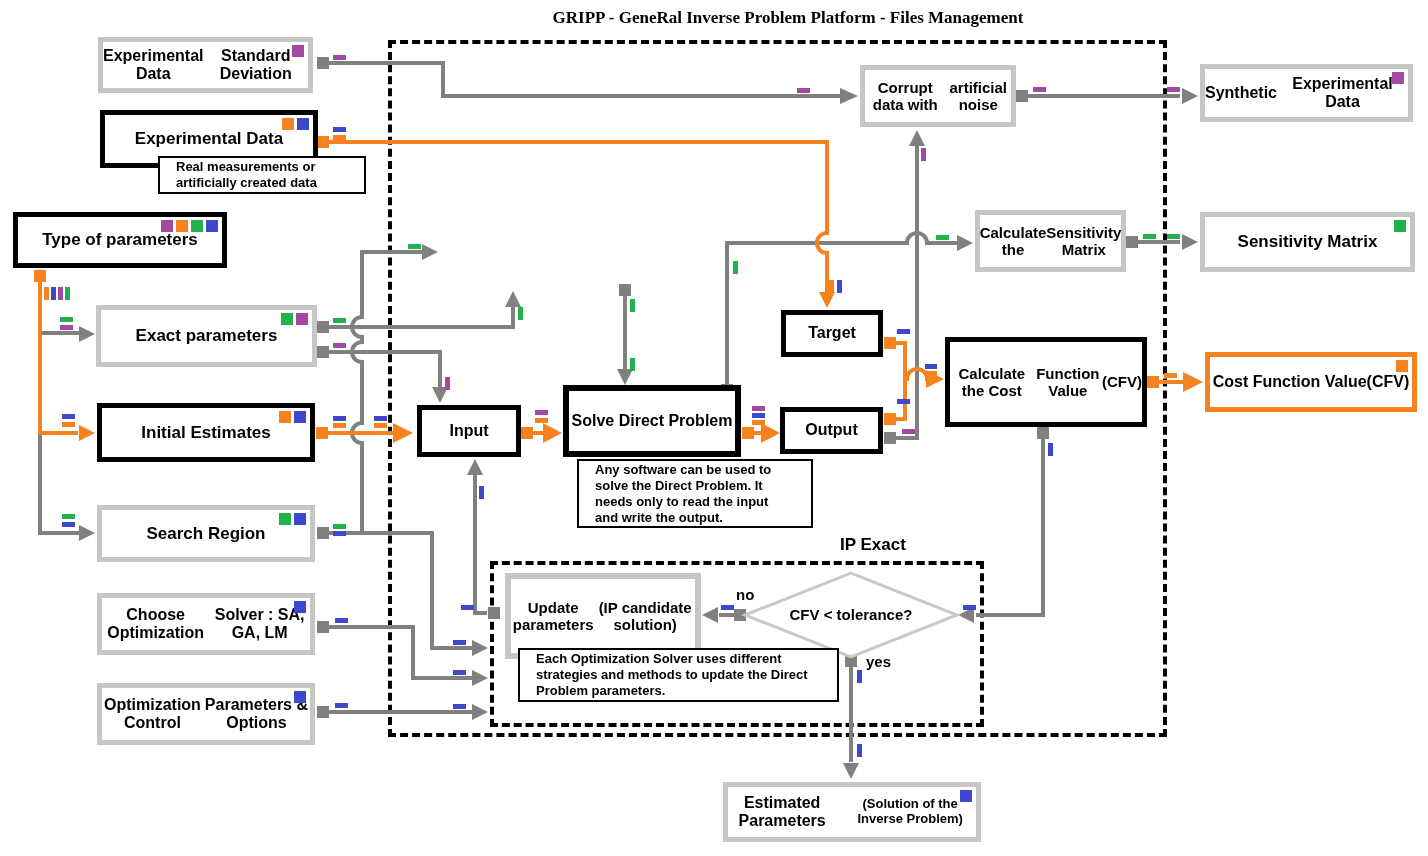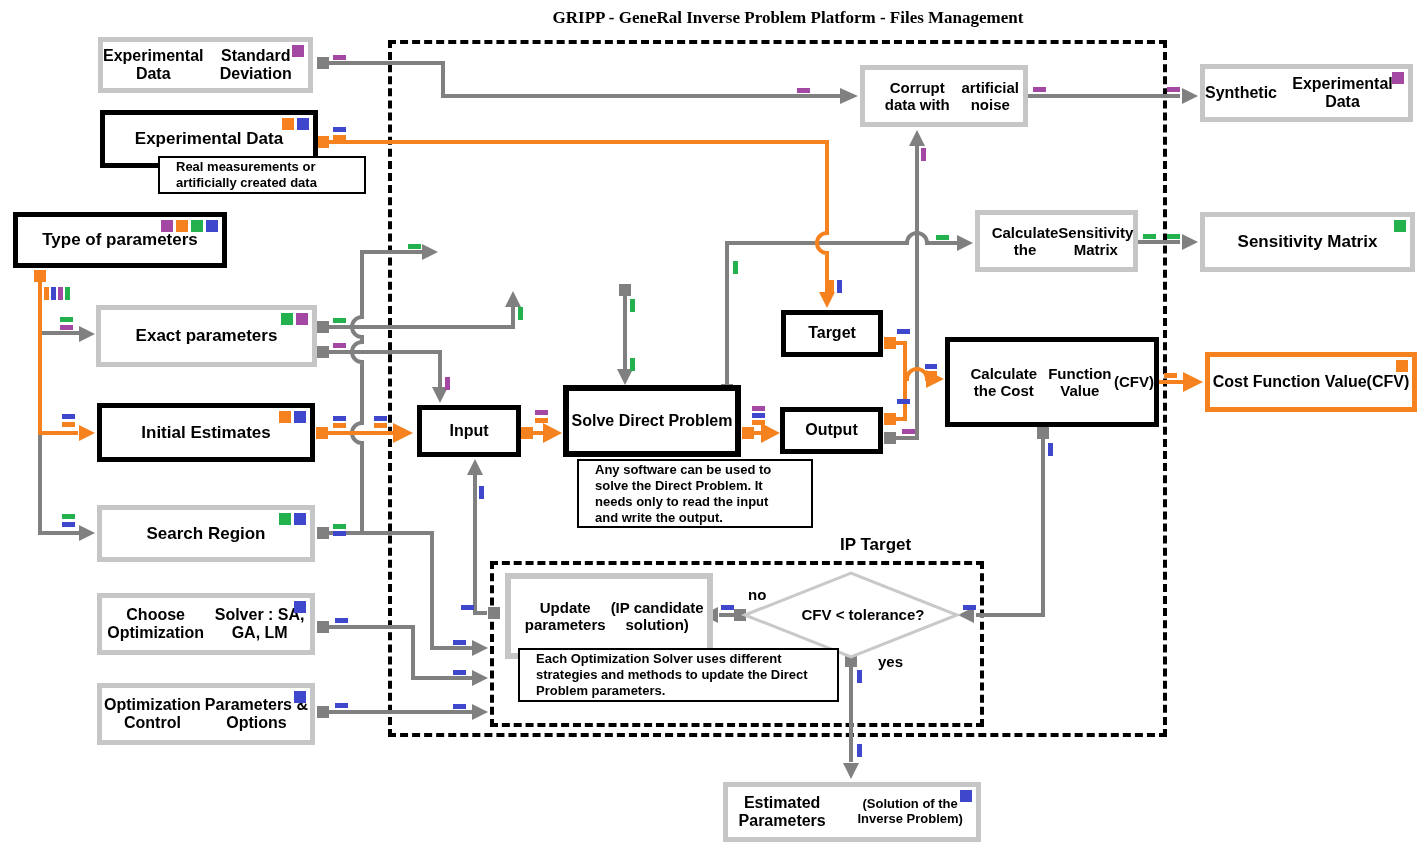--- a/index.html
+++ b/index.html
@@ -12,34 +12,34 @@
   .b-black{border:5px solid #000;}
   .b-black6{border:6px solid #000;}
   .b-lgray{border:6px solid #c6c6c6;}
   .b-orange{border:5px solid #f5821f;}
   .note{position:absolute;z-index:3;background:#fff;border:2px solid #000;font-weight:bold;
         font-size:13px;line-height:1.22;text-align:left;padding:1px 16px;}
   .markers{position:absolute;top:3px;right:4px;display:flex;gap:3px;z-index:4;}
   .sq{width:12px;height:12px;display:inline-block;}
   .dashedbox{position:absolute;z-index:0;border:4px dashed #000;background:transparent;}
   .lbl{position:absolute;z-index:3;font-weight:bold;background:transparent;}
-  .f17{font-size:17px;} .f16{font-size:16px;} .f15{font-size:15px;padding-left:12px;}
+  .f17{font-size:17px;} .f16{font-size:16px;} .f15{font-size:15px;}
   .title{position:absolute;left:388px;top:8px;width:800px;text-align:center;font-size:17px;font-weight:bold;z-index:3;font-family:Liberation Serif, serif;}
   .sub{font-size:13px;padding-left:8px;}
 </style>
 </head>
 <body>
 
 <div id="stage">
 
   <div class="title">GRIPP -  GeneRal Inverse Problem Platform - Files Management</div>
 
   <div class="dashedbox" style="left:388px;top:40px;width:771px;height:689px;"></div>
   <div class="dashedbox" style="left:490px;top:561px;width:486px;height:158px;"></div>
-  <div class="lbl f17" style="left:840px;top:535px;">IP Target</div>
+  <div class="lbl f17" style="left:840px;top:535px;">IP Exact</div>
 
   <svg id="wires" width="1428" height="856">
     <g stroke="#808080" stroke-width="4" fill="none">
       <path d="M329,63 H443 V96 H842"></path>
       <path d="M40,433 V533 H79"></path>
       <path d="M40,333 H79"></path>
       <path d="M329,327 H513 V306"></path>
       <path d="M329,352 H440 V387"></path>
       <path d="M362,533 V443 A10 10 0 0 1 362,423 V362 A10 10 0 0 1 362,342 V337 A10 10 0 0 1 362,317 V252 H422"></path>
       <path d="M329,533 H432 V648 H472"></path>

